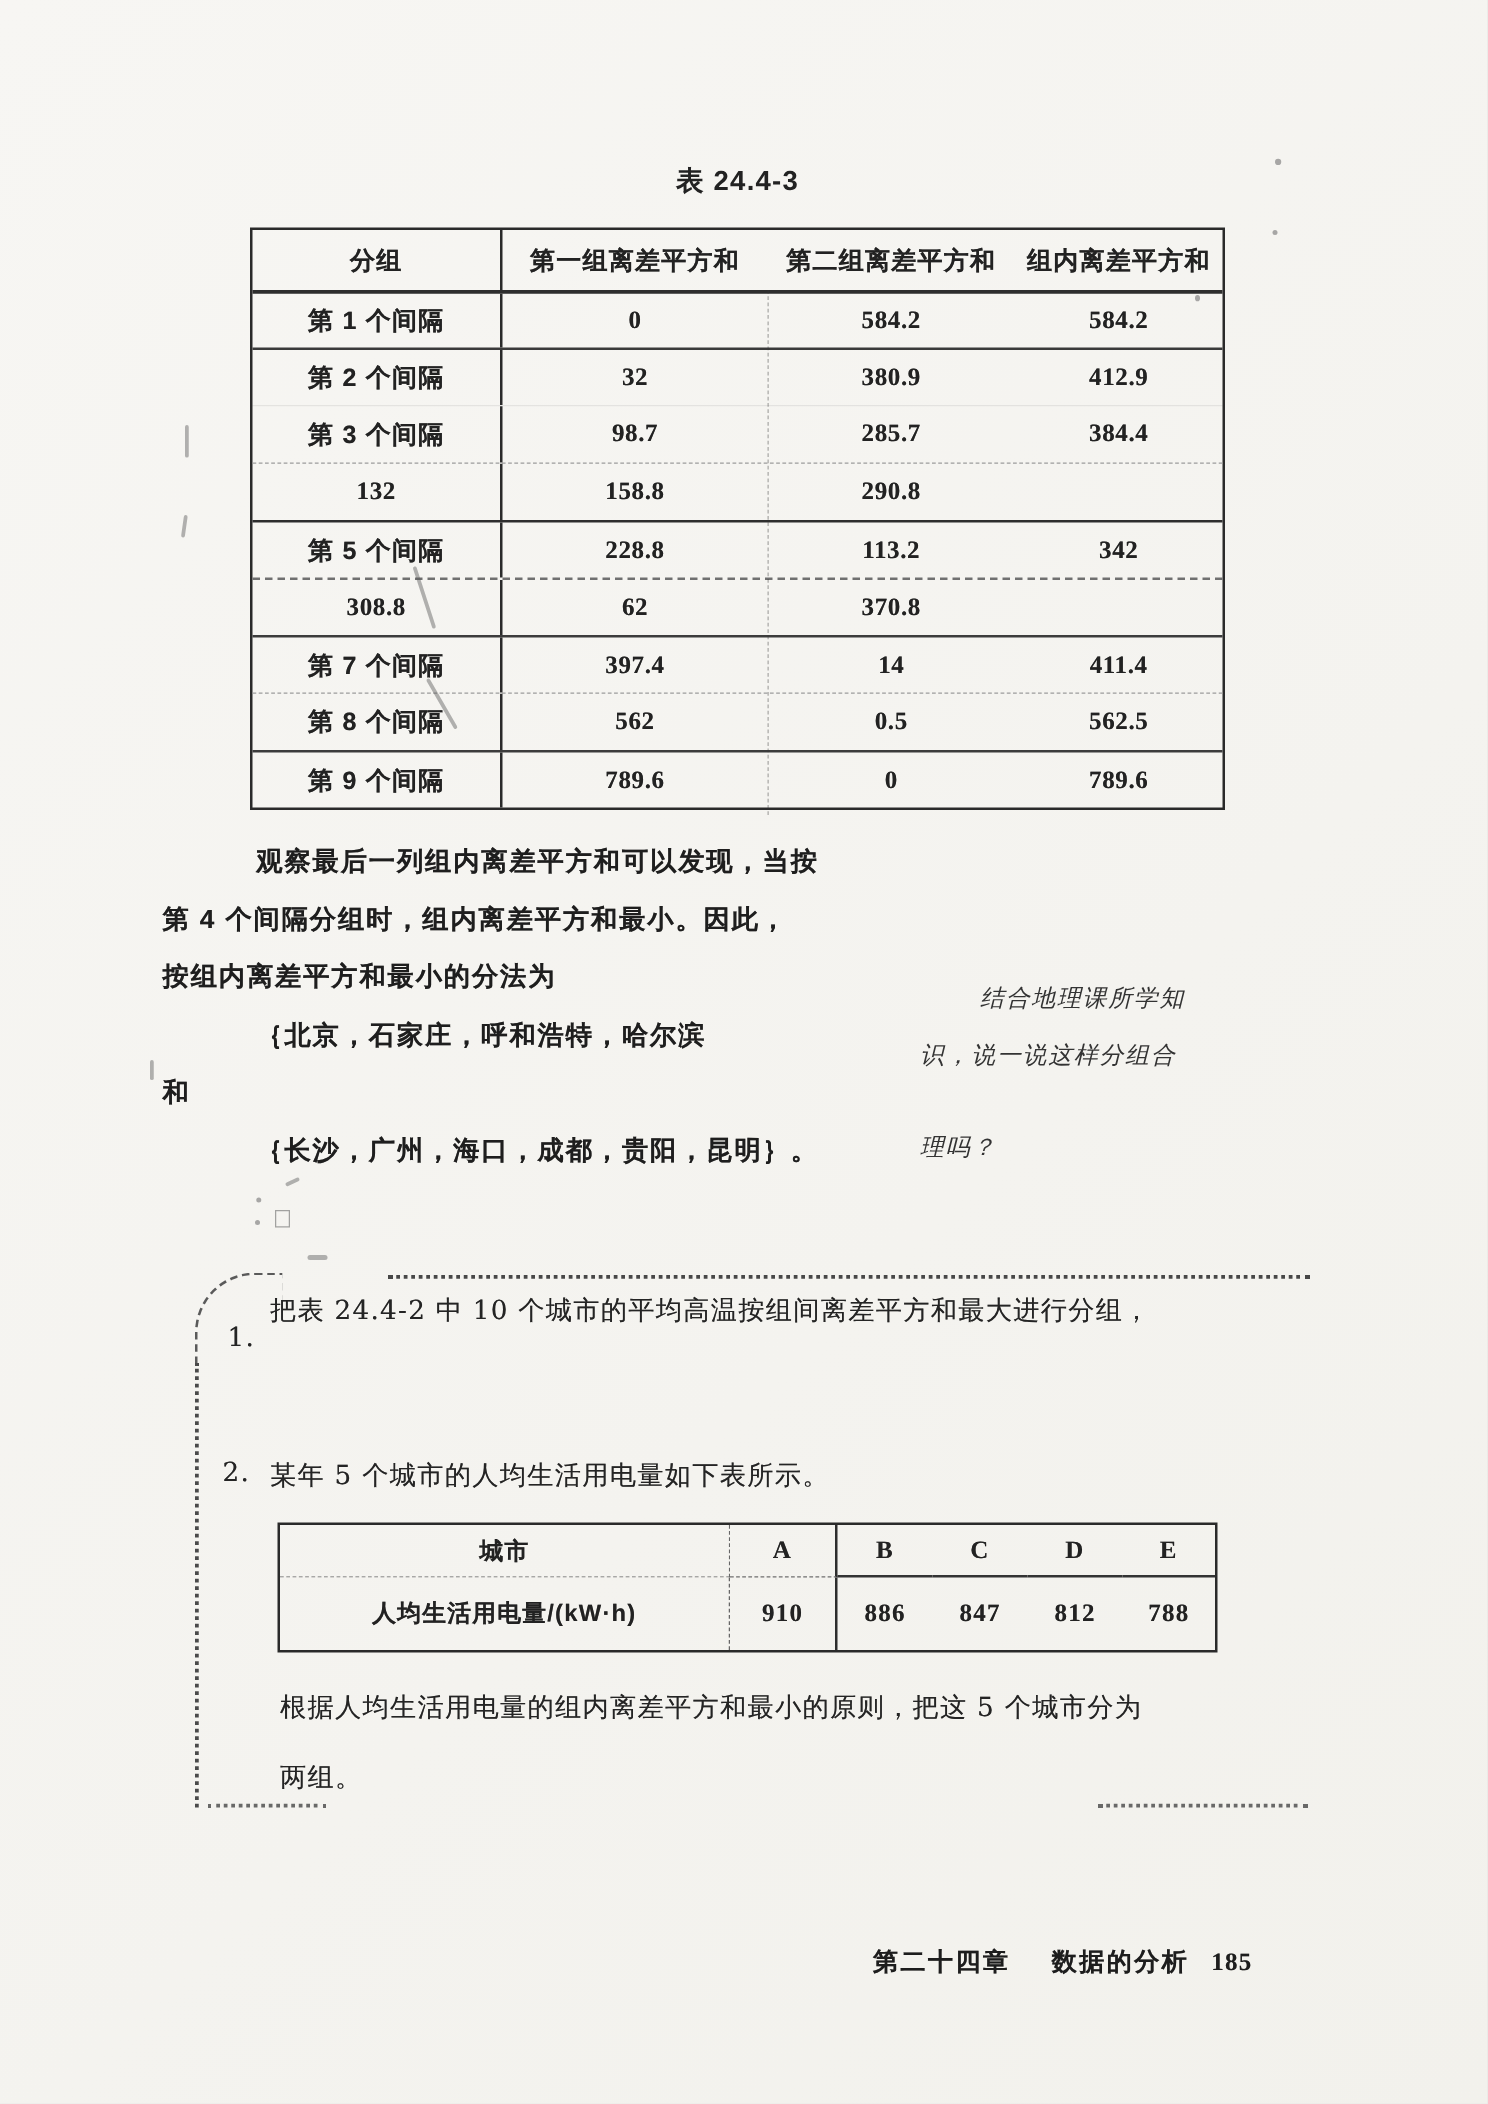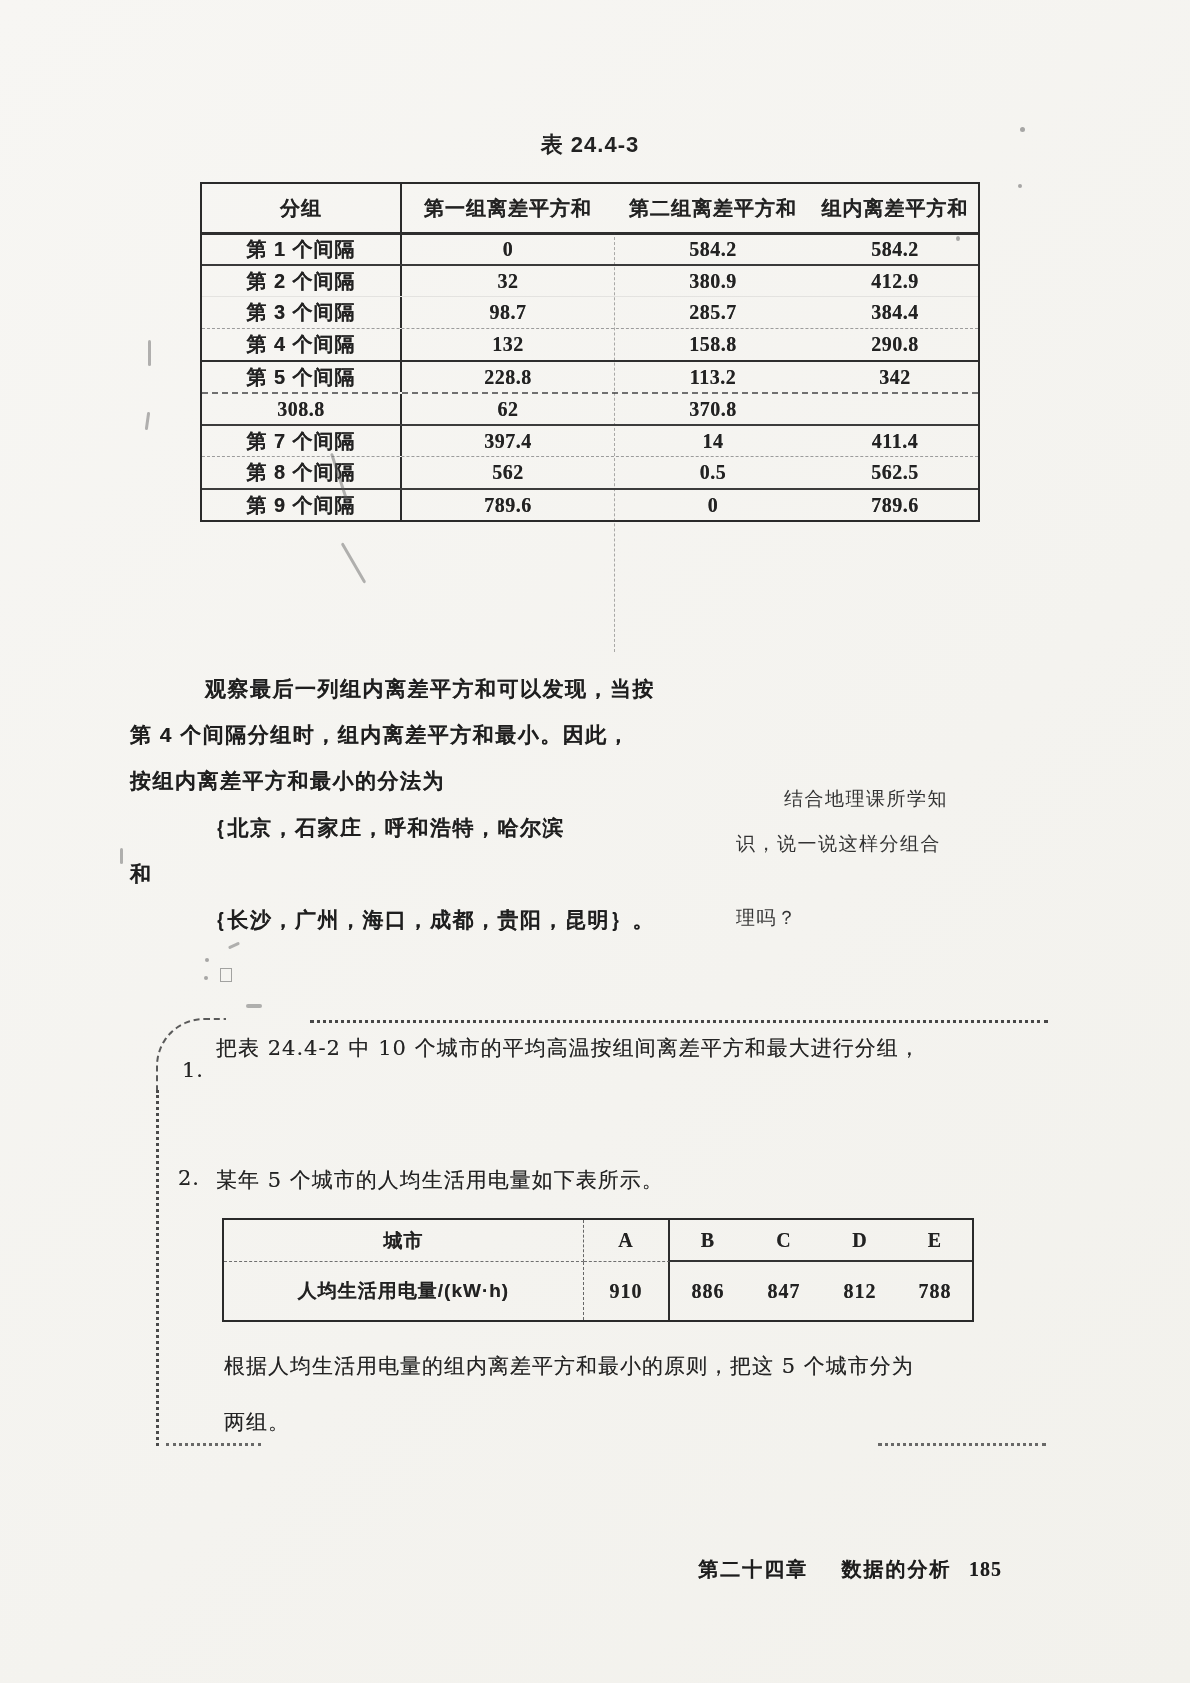--- a/index.html
+++ b/index.html
@@ -25,21 +25,21 @@
 
   
   .main-table {
     left: 200px; top: 182px; width: 780px;
     border: 2.5px solid #2a2a2a;
     background: transparent;
   }
   .mt-row {
     display: grid;
     grid-template-columns: 200px 212px 198px 166px;
-    height: 32px; align-items: center;
+    height: 46px; align-items: center;
   }
   .mt-row.header { height: 48px; }
   .mt-cell { text-align: center; font-size: 20px; font-weight: 700; letter-spacing: 1px; color:#222;
     text-shadow: 0 0 0.5px rgba(0,0,0,.55); }
   .mt-cell.num { font-family: "Liberation Serif", "DejaVu Serif", serif; letter-spacing: 0.5px; }
   .mt-row .mt-cell:first-child { border-right: 2.2px solid #2a2a2a; height: 100%; display:flex; align-items:center; justify-content:center; }
   .sep-head   { border-top: 3px solid #2e2e2e; }
   .sep-solid2 { border-top: 2px solid #3a3a3a; }
   .sep-none   { border-top: 1px solid rgba(0,0,0,0.07); }
   .sep-dashf  { border-top: 1.5px dashed #9c9c9c; }
@@ -49,21 +49,21 @@
   .col23-divider {
     left: 412px; top: 48px; height: 420px; width: 0;
     border-left: 1.5px dashed rgba(55,55,55,.4);
   }
 
   
   .body-line { font-size: 21px; font-weight: 700; letter-spacing: 1.5px; color:#1e1e1e;
     text-shadow: 0 0 0.5px rgba(0,0,0,.5); white-space: nowrap; }
 
   
-  .note-line { font-family: "DejaVu Serif", "Liberation Serif", serif; 
+  .note-line { font-family: "DejaVu Serif", "Liberation Serif", serif; font-style: italic;
     font-size: 19px; color: #333; letter-spacing: 1.5px; white-space: nowrap; }
 
   
   .dotline { border-top: 3px dotted #474747; height: 0; }
   .corner {
     left: 156px; top: 1018px; width: 70px; height: 75px;
     border-top: 2.5px dashed #5a5a5a; border-left: 2.5px dashed #5a5a5a;
     border-top-left-radius: 48px;
   }
   .vline {
@@ -130,21 +130,20 @@
       <div class="mt-cell num">380.9</div>
       <div class="mt-cell num">412.9</div>
     </div>
     <div class="mt-row sep-none">
       <div class="mt-cell">第 3 个间隔</div>
       <div class="mt-cell num">98.7</div>
       <div class="mt-cell num">285.7</div>
       <div class="mt-cell num">384.4</div>
     </div>
     <div class="mt-row sep-dashf">
-      <div class="mt-cell">第 4 个间隔</div>
       <div class="mt-cell num">132</div>
       <div class="mt-cell num">158.8</div>
       <div class="mt-cell num">290.8</div>
     </div>
     <div class="mt-row sep-solid25">
       <div class="mt-cell">第 5 个间隔</div>
       <div class="mt-cell num">228.8</div>
       <div class="mt-cell num">113.2</div>
       <div class="mt-cell num">342</div>
     </div>

